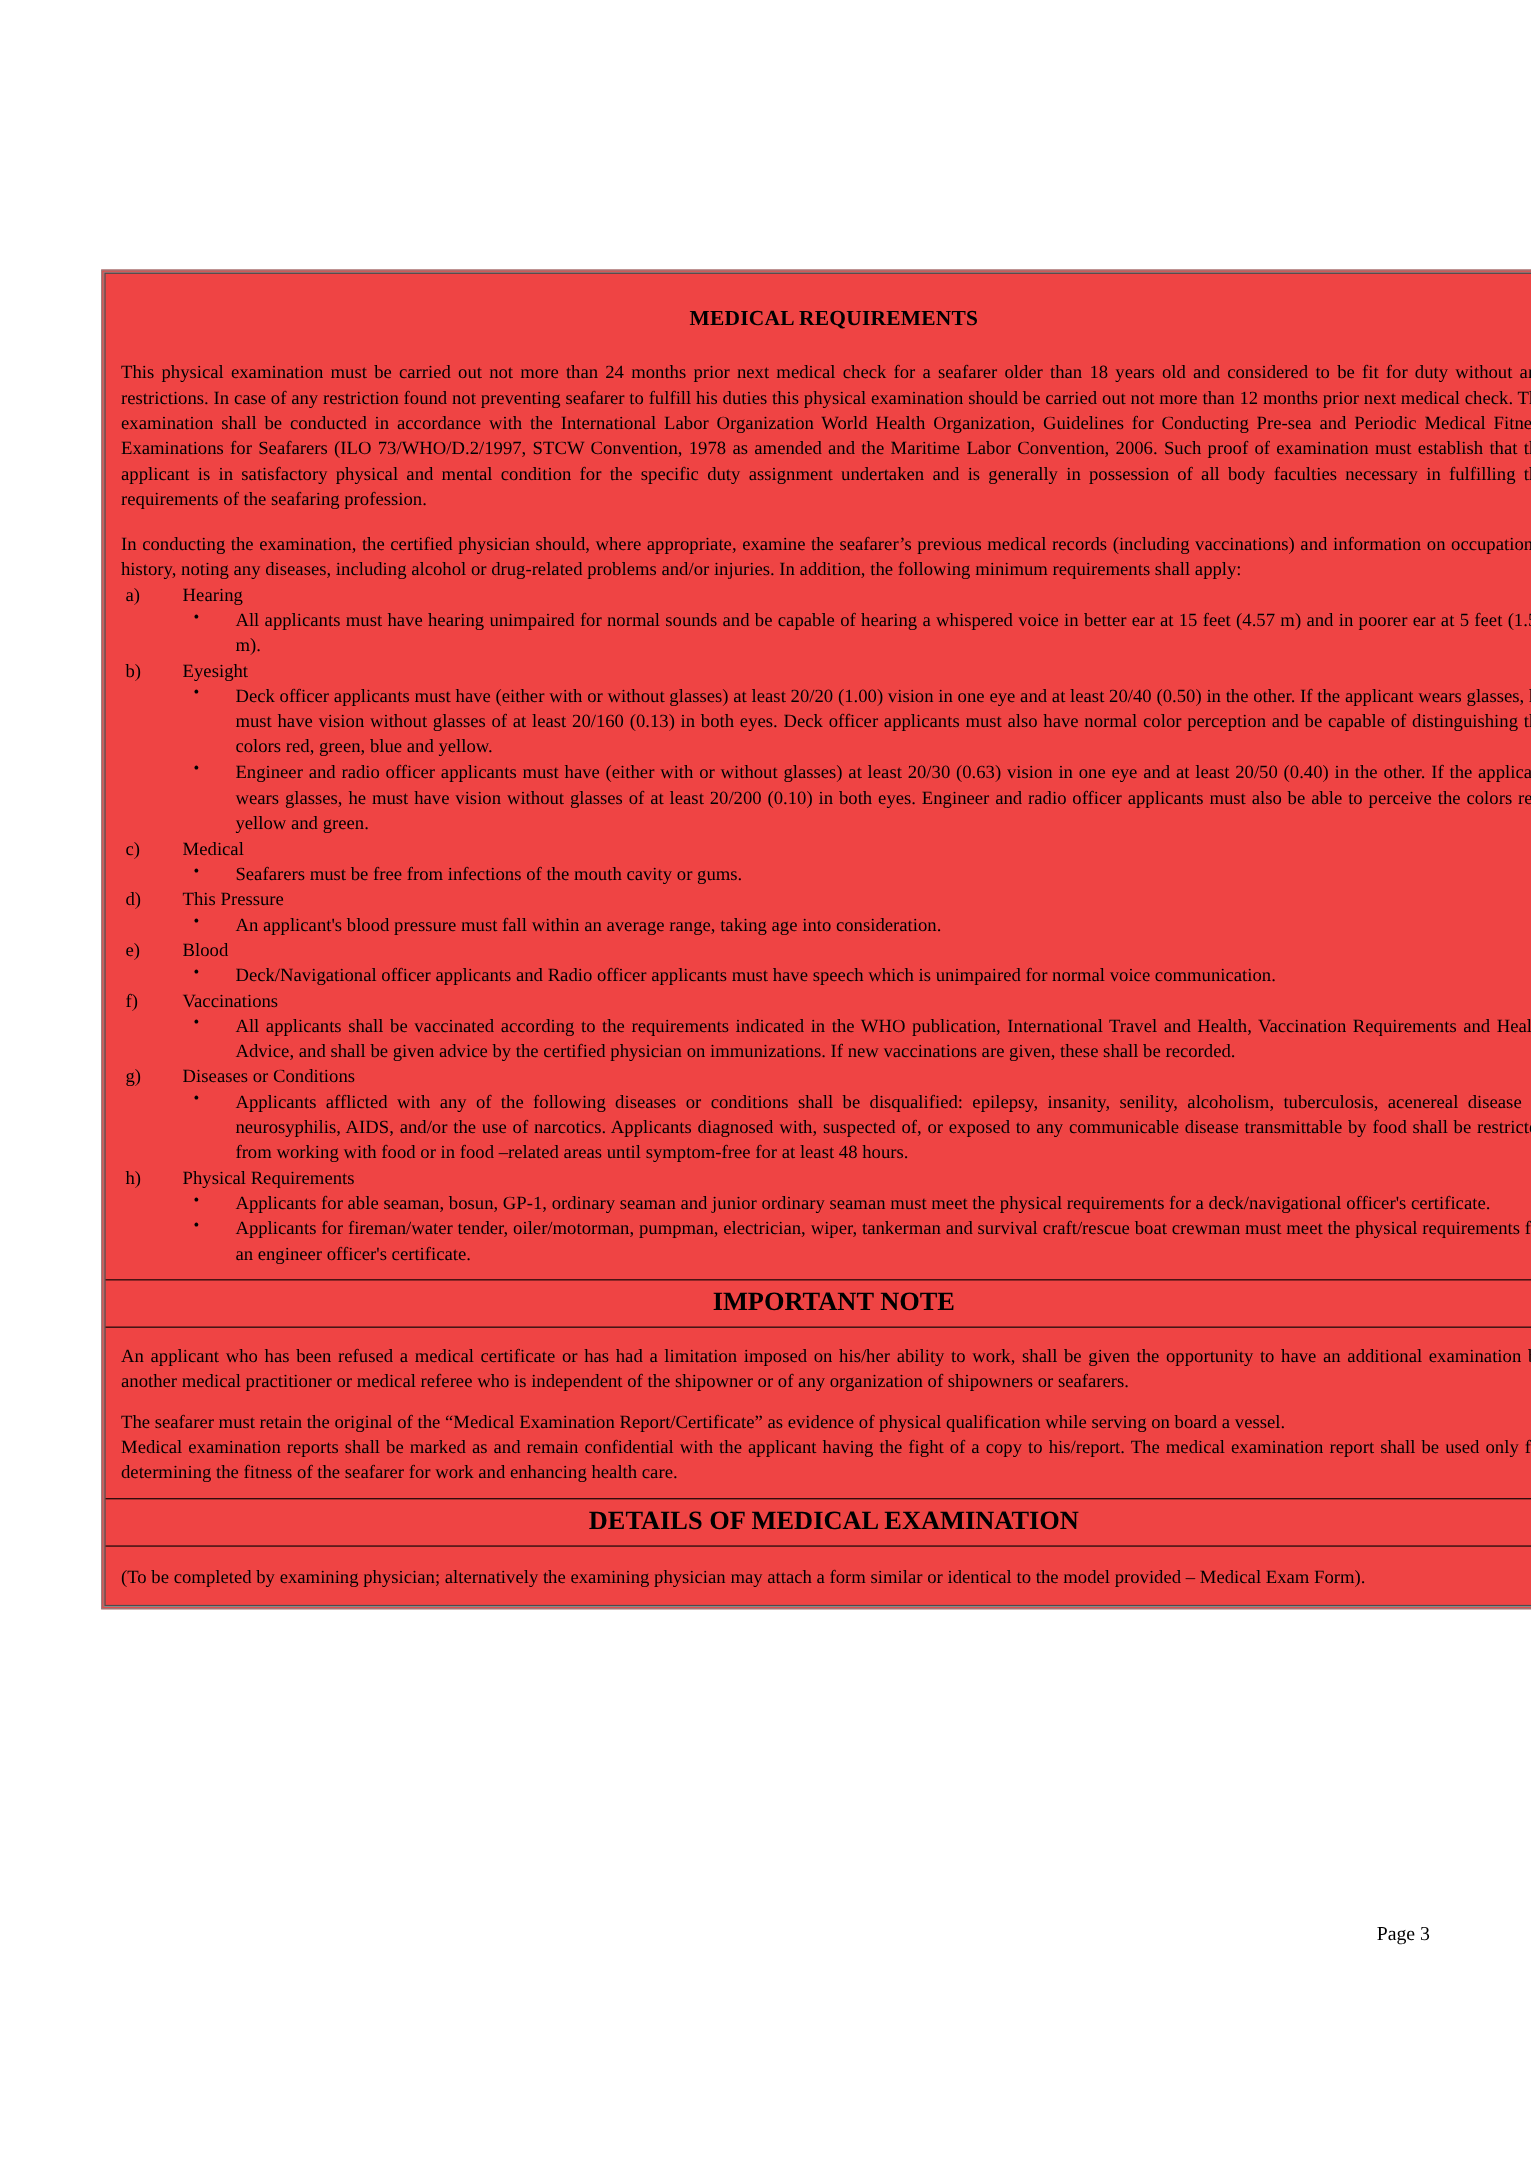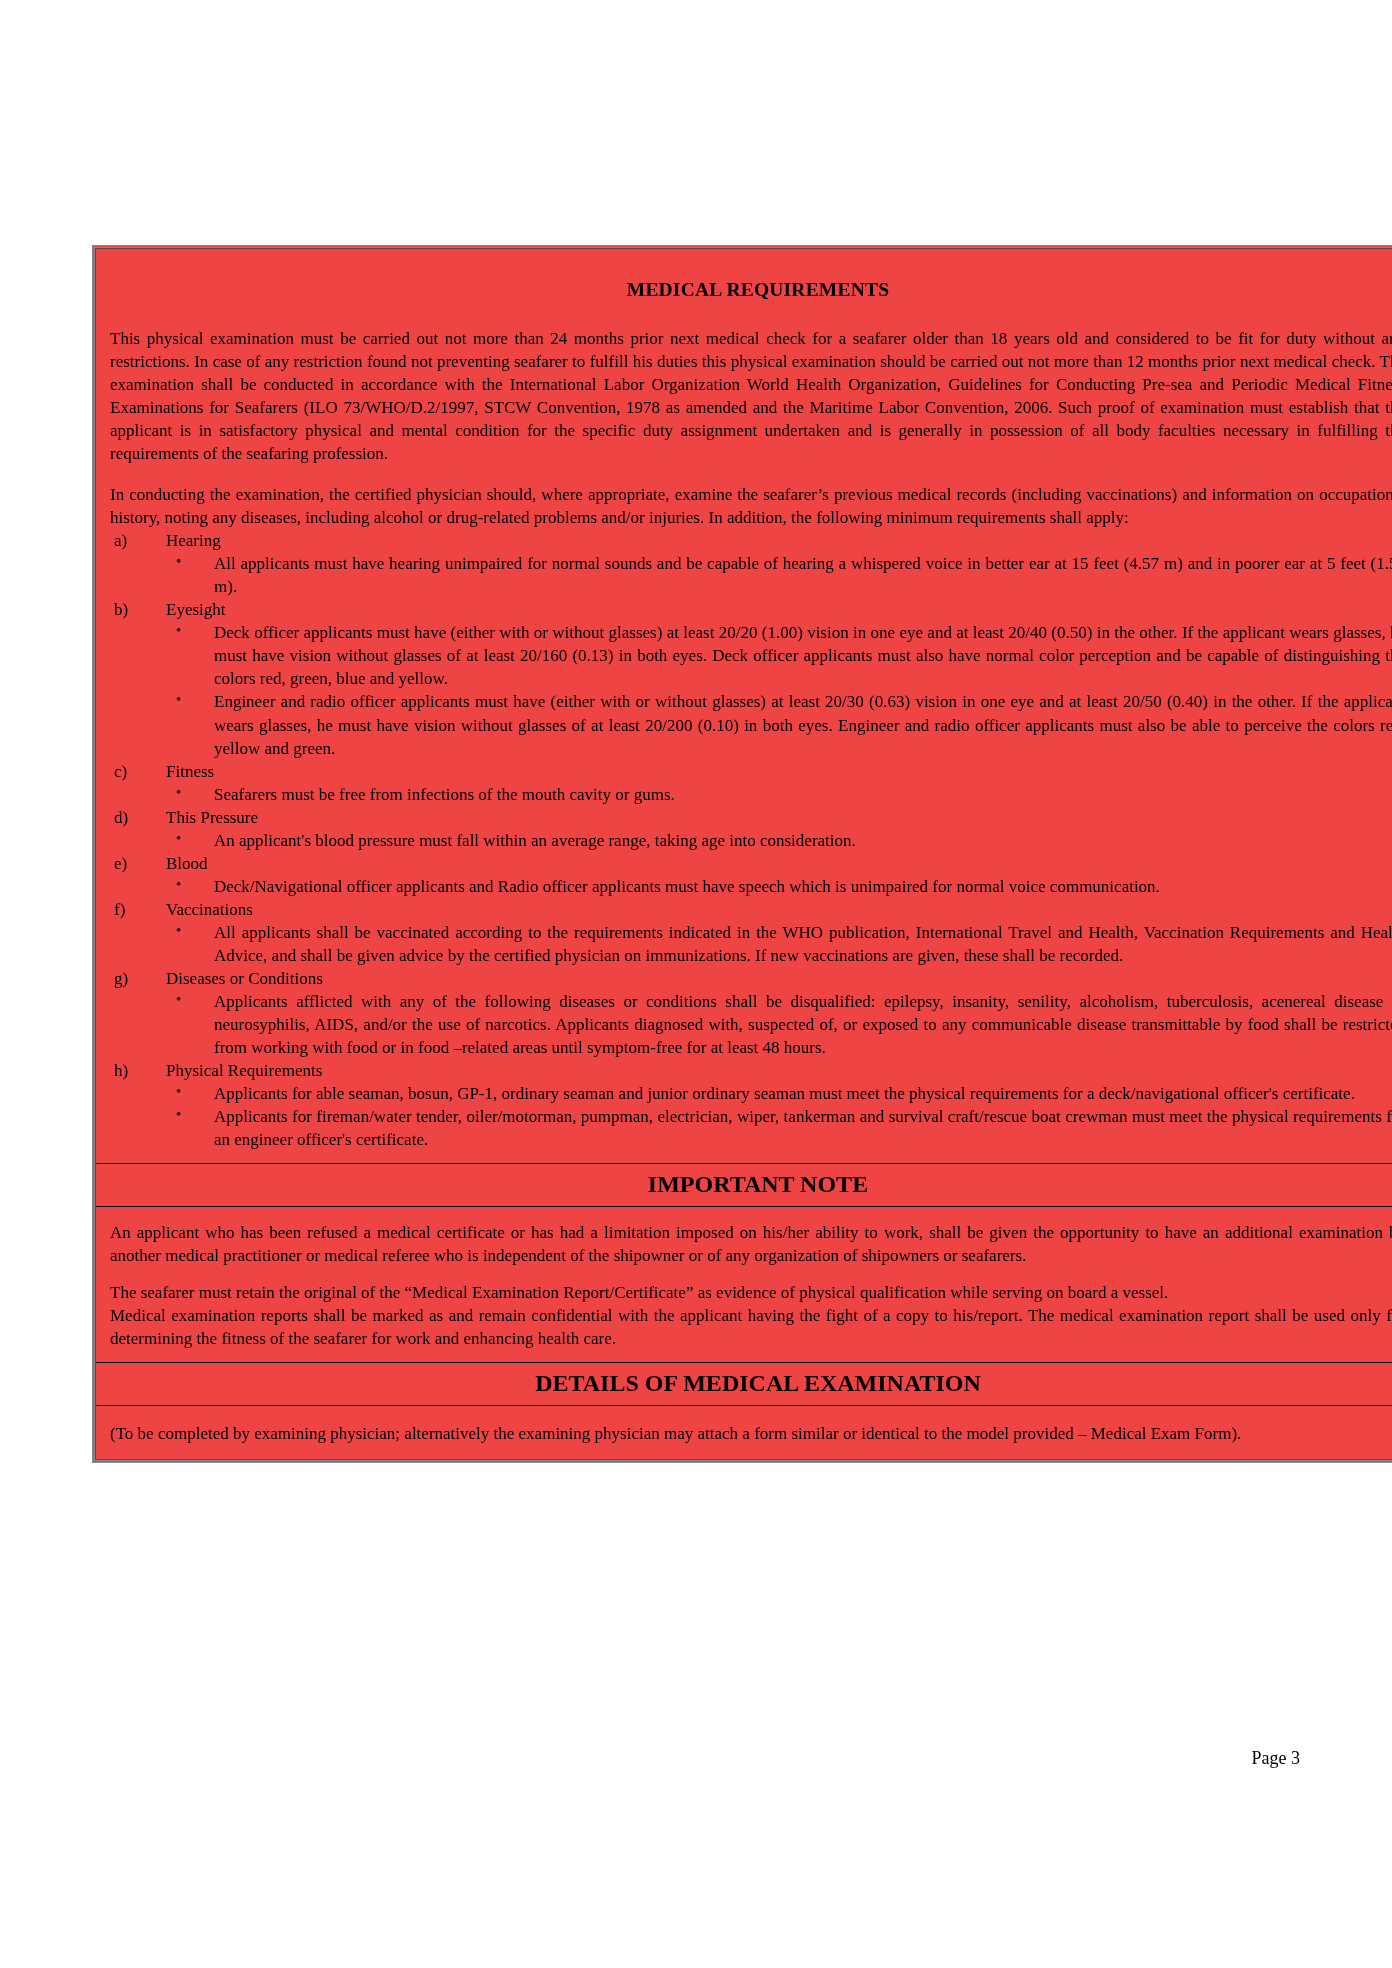--- a/index.html
+++ b/index.html
@@ -187,21 +187,21 @@
                 <div class="bullet-item">
                   <span class="bullet-dot">•</span>
                   <span>Engineer and radio officer applicants must have (either with or without glasses) at least 20/30 (0.63) vision in one eye and at least 20/50 (0.40) in the other. If the applicant wears glasses, he must have vision without glasses of at least 20/200 (0.10) in both eyes. Engineer and radio officer applicants must also be able to perceive the colors red, yellow and green.</span>
                 </div>
               </div>
             </div>
 
             <div class="alpha-item">
               <div class="alpha-head">
                 <span class="alpha-marker">c)</span>
-                <span>Fitness</span>
+                <span>Medical</span>
               </div>
               <div class="bullet-list">
                 <div class="bullet-item">
                   <span class="bullet-dot">•</span>
                   <span>Seafarers must be free from infections of the mouth cavity or gums.</span>
                 </div>
               </div>
             </div>
 
             <div class="alpha-item">

